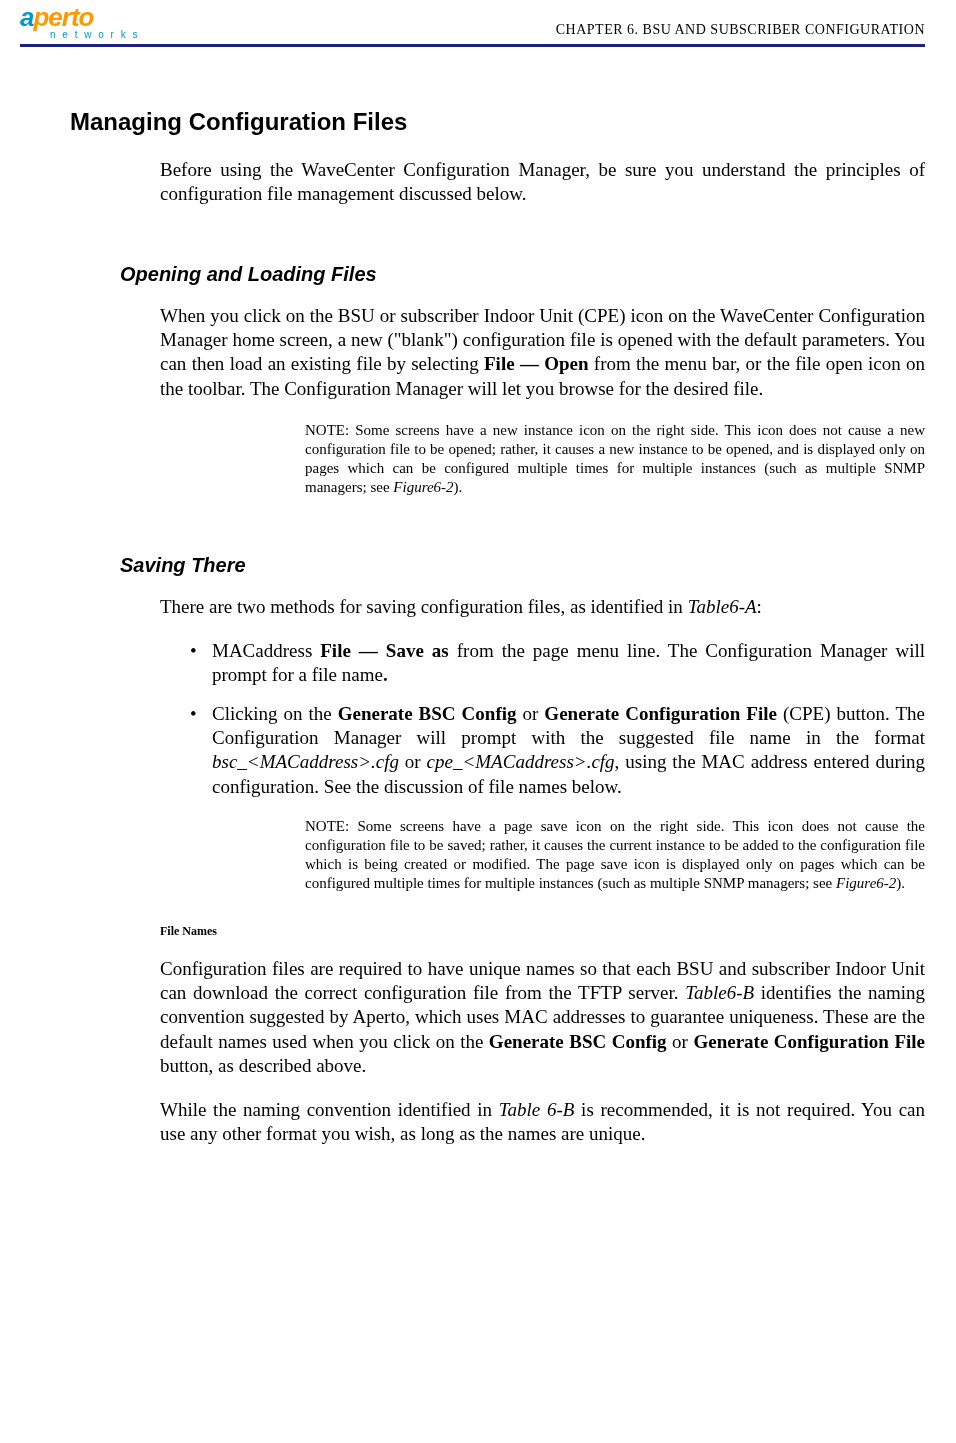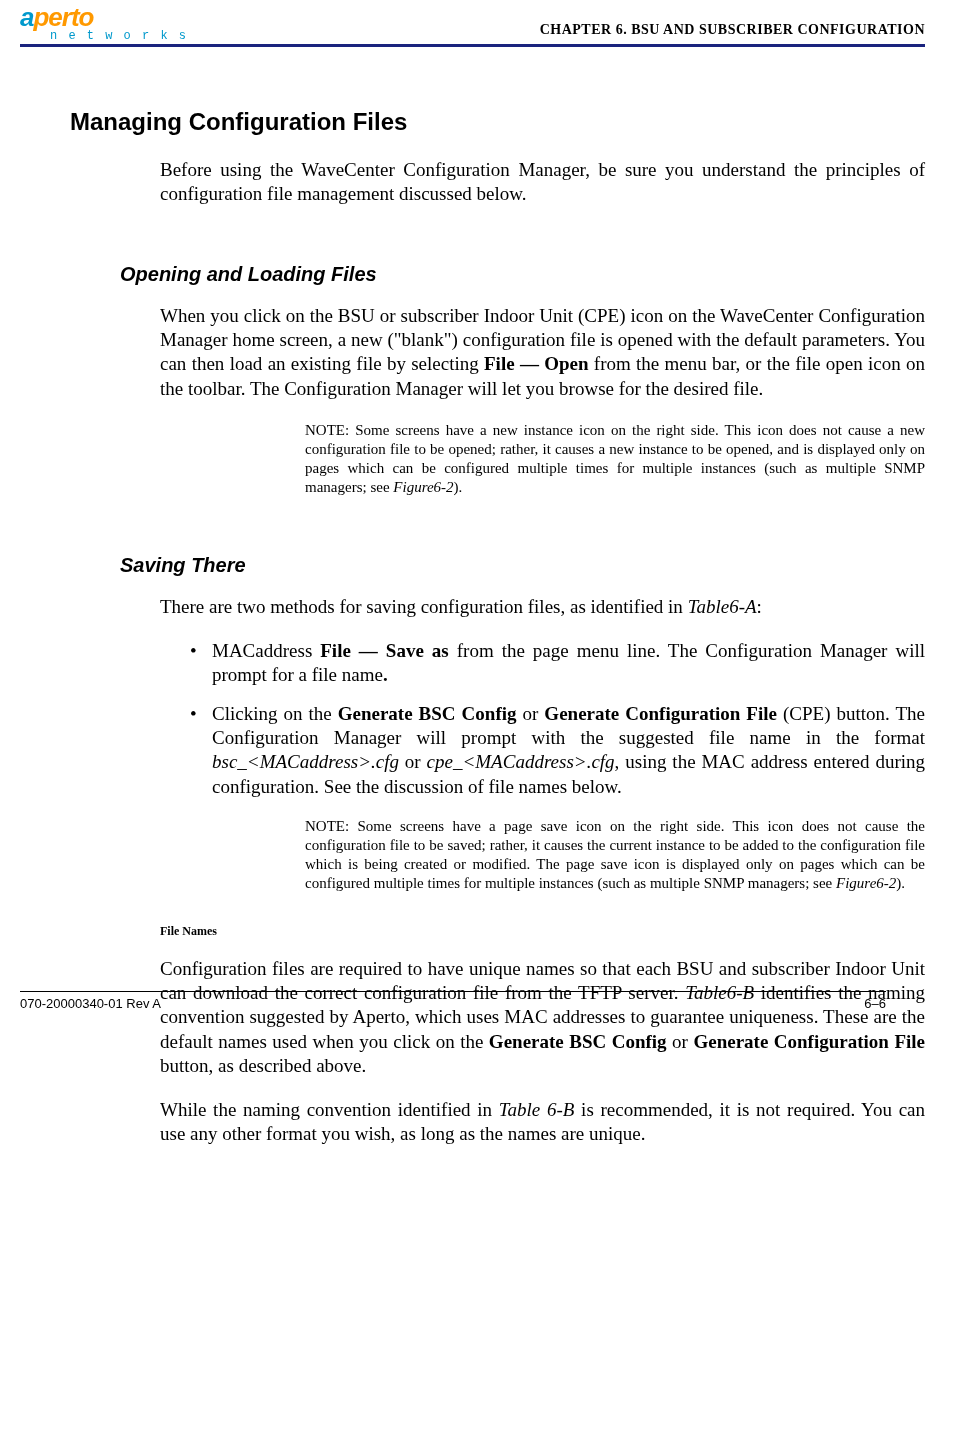--- a/index.html
+++ b/index.html
@@ -33,35 +33,35 @@
   .logo-text {
     font-family: Arial, sans-serif;
     font-weight: bold;
     font-style: italic;
     font-size: 26px;
     letter-spacing: -1px;
   }
   .logo-text .a { color: #0099cc; }
   .logo-text .rest { color: #ff9900; }
   .logo-sub {
-    font-family: Liberation Mono, monospace;
-    font-size: 12px;
+    font-family: Liberation Sans, sans-serif;
+    font-size: 10px;
     letter-spacing: 2px;
     color: #0099cc;
     margin-top: -4px;
     padding-left: 30px;
   }
   .chapter-label {
     position: absolute;
     right: 0px;
     top: 22px;
     font-family: "Times New Roman", serif;
     font-variant: small-caps;
     font-size: 14px;
-    font-weight: bold;
+    font-weight: normal;
     letter-spacing: 0.5px;
     color: #000;
   }
   .header-rule {
     position: absolute;
     left: -50px;
     right: 0px;
     top: 44px;
     border: none;
     border-top: 3px solid #1a237e;
@@ -197,21 +197,14 @@
     <p class="body-para">
       <span>Configuration files are required to have unique names so that each BSU and sub­scriber Indoor Unit can download the correct configuration file from the TFTP server. </span><i>Table6-B</i><span> identifies the naming convention suggested by Aperto, which uses MAC addresses to guarantee uniqueness. These are the default names used when you click on the </span><b>Generate BSC Config</b><span> or </span><b>Generate Configuration File</b><span> button, as described above.</span>
     </p>
 
     <p class="body-para">
       <span>While the naming convention identified in </span><i>Table 6-B</i><span> is recommended, it is not required. You can use any other format you wish, as long as the names are unique.</span>
     </p>
 
   </div>
 
-  <div class="footer">
-    <hr class="footer-rule">
-    <div class="footer-row">
-      <span>070-20000340-01 Rev A</span>
-      <span>6–6</span>
-    </div>
-  </div>
 
 </div>
 
 </body></html>

